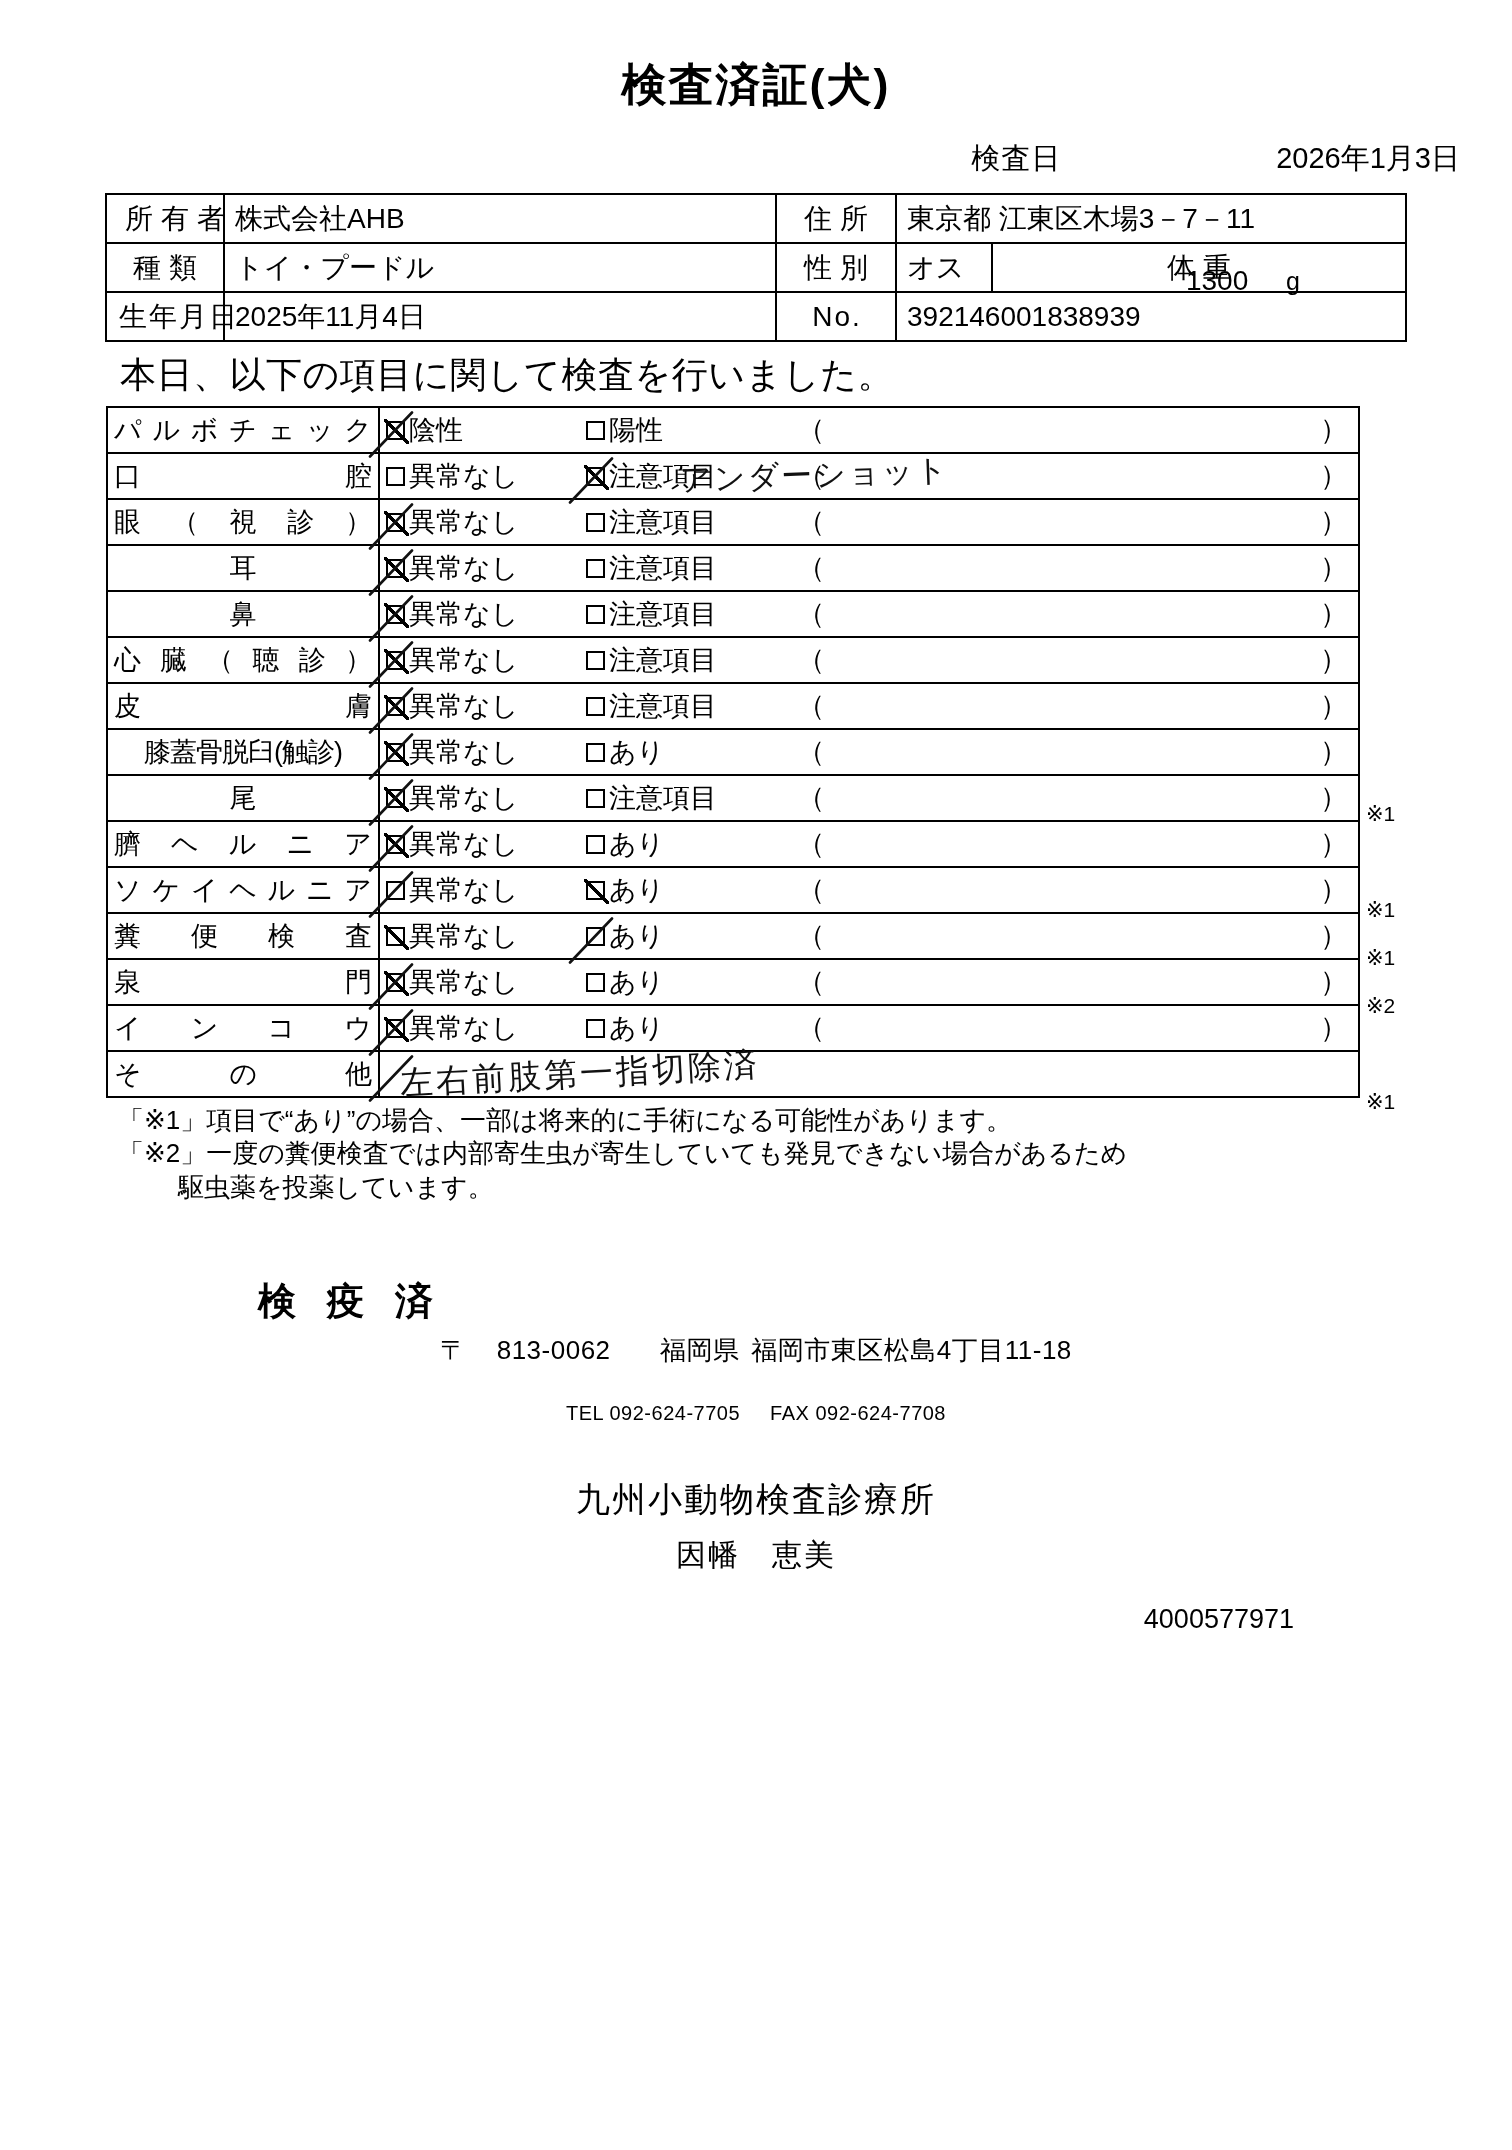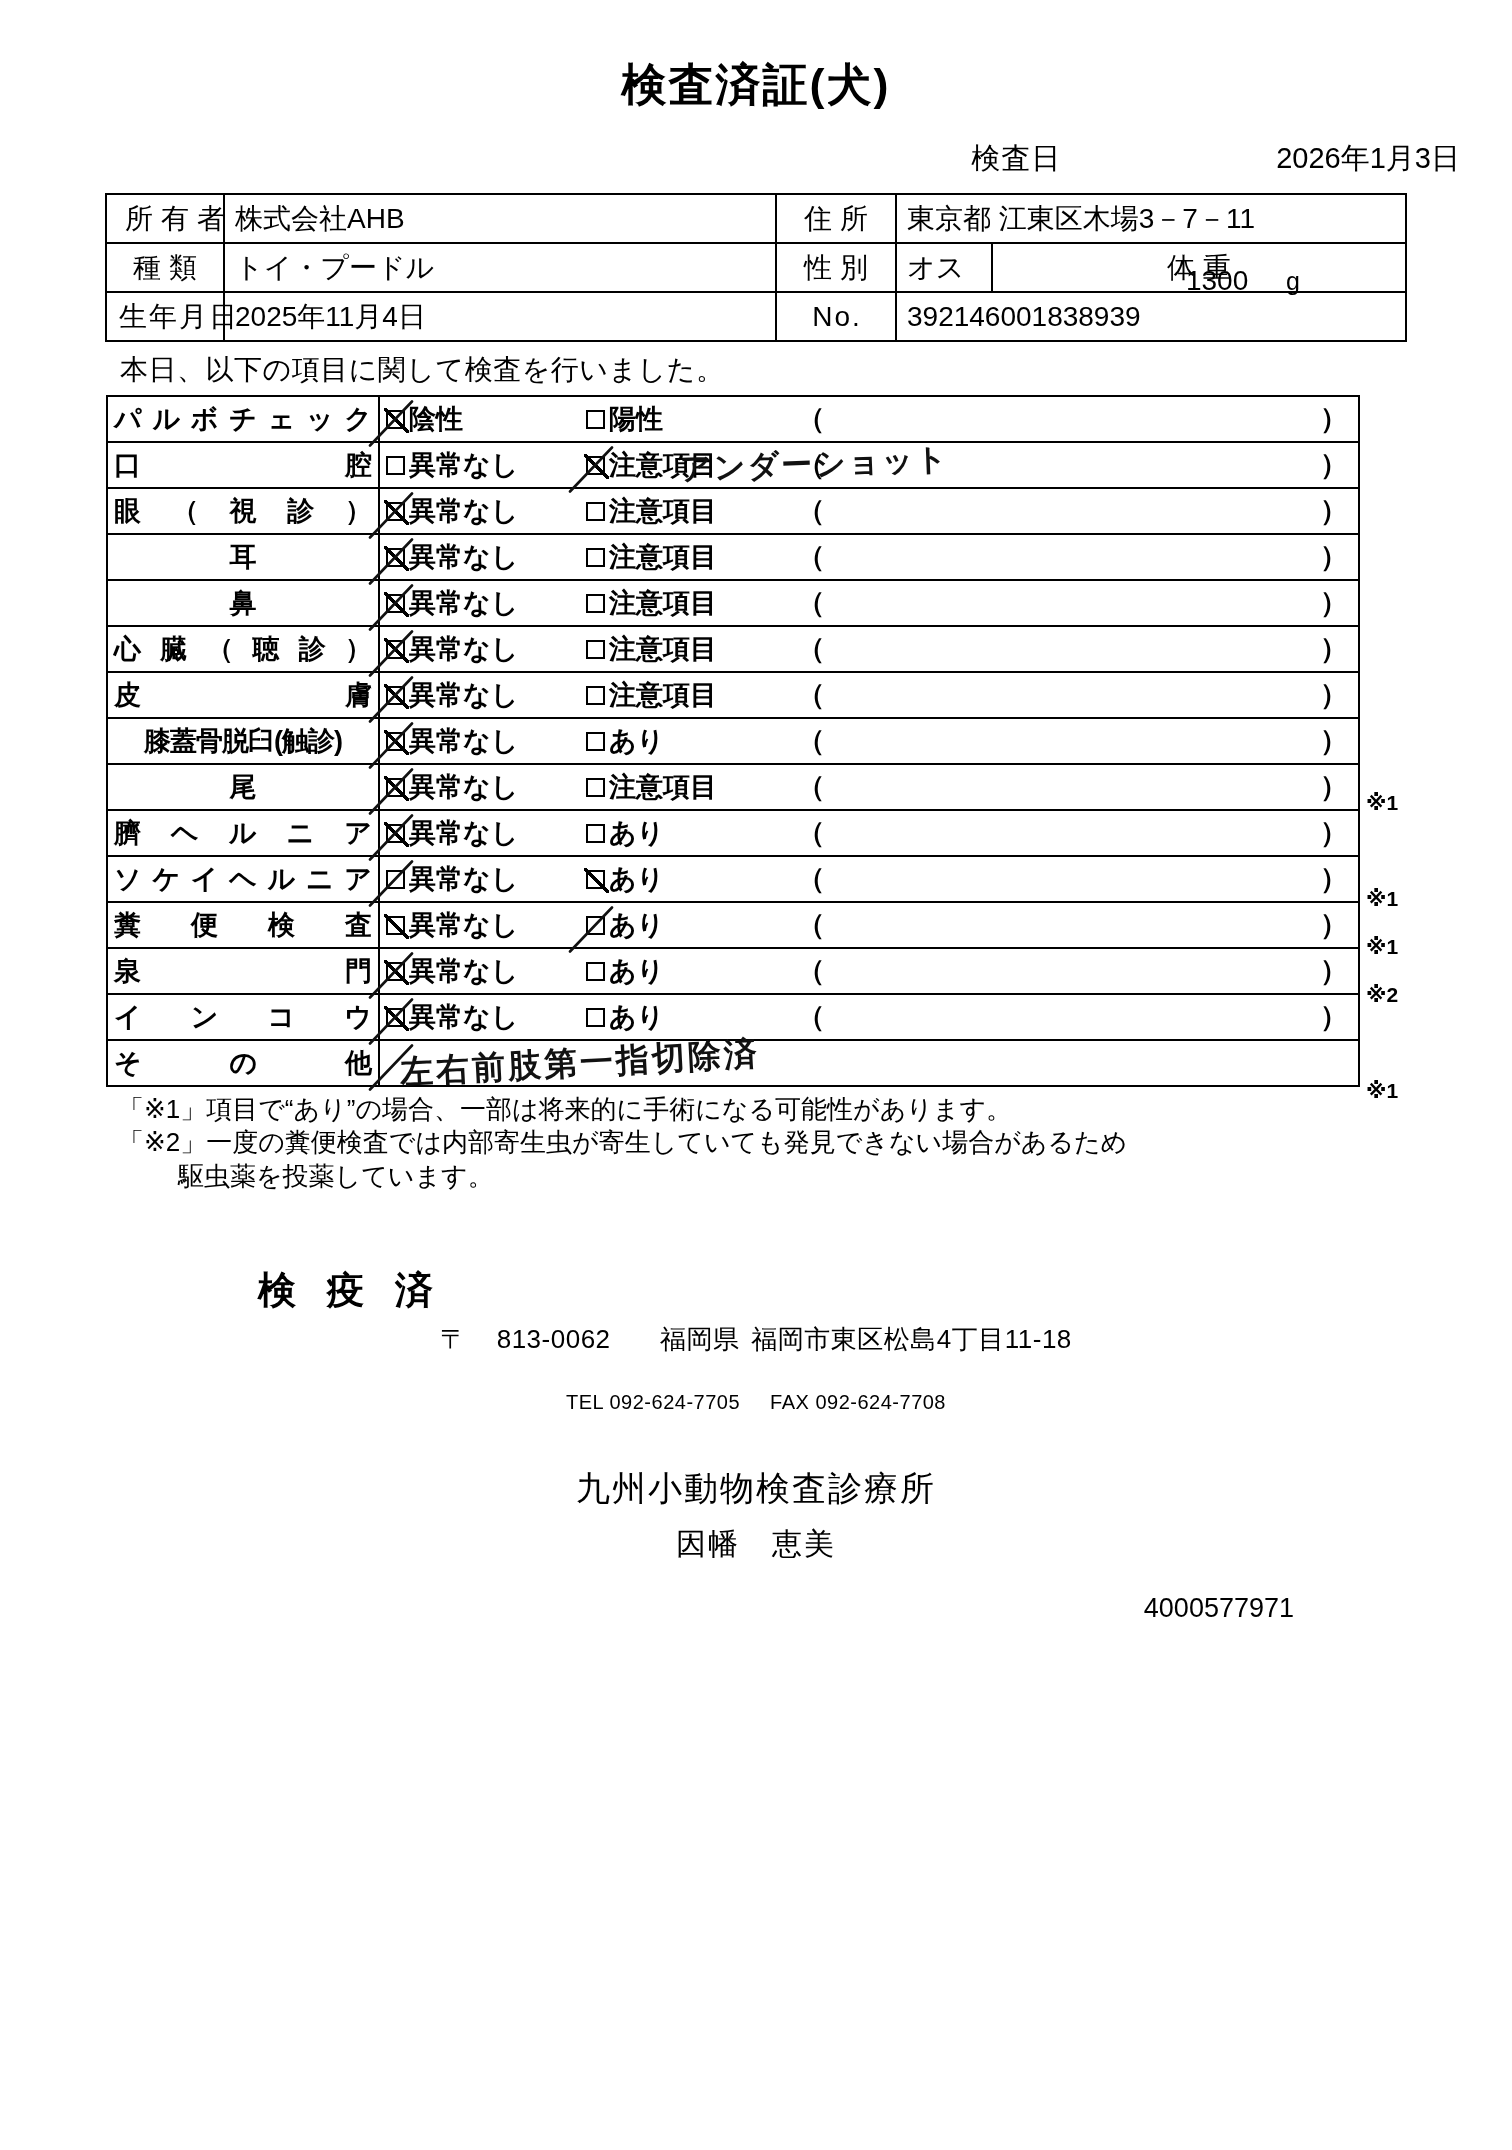--- a/index.html
+++ b/index.html
@@ -73,32 +73,31 @@
     display: inline-block;
     width: 44px;
     text-align: right;
     font-size: 25px;
   }
 
   
   .intro {
     width: 1300px;
     margin: 9px auto 0 auto;
-    font-size: 28px;
+    font-size: 36px;
     padding-left: 14px;
     box-sizing: border-box;
     letter-spacing: 0.5px;
   }
 
   
   .check-wrap {
     width: 1300px;
     margin: 6px auto 0 auto;
     position: relative;
-    font-weight: bold;
   }
   .check-table {
     width: 1254px;
     border-collapse: collapse;
     table-layout: fixed;
     position: relative;
     z-index: 2;
   }
   .check-table td {
     border: 2px solid #000;

